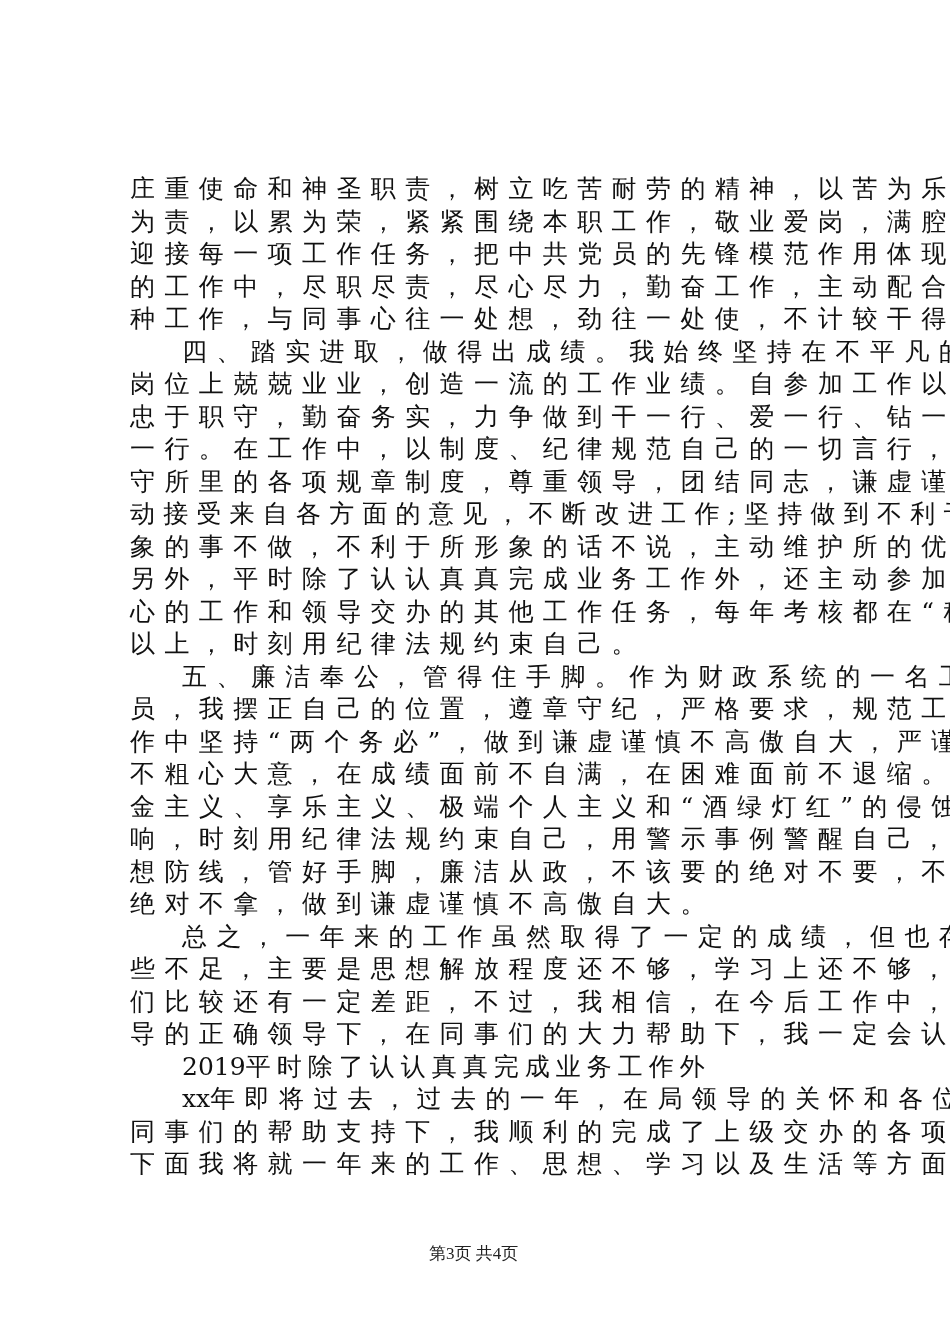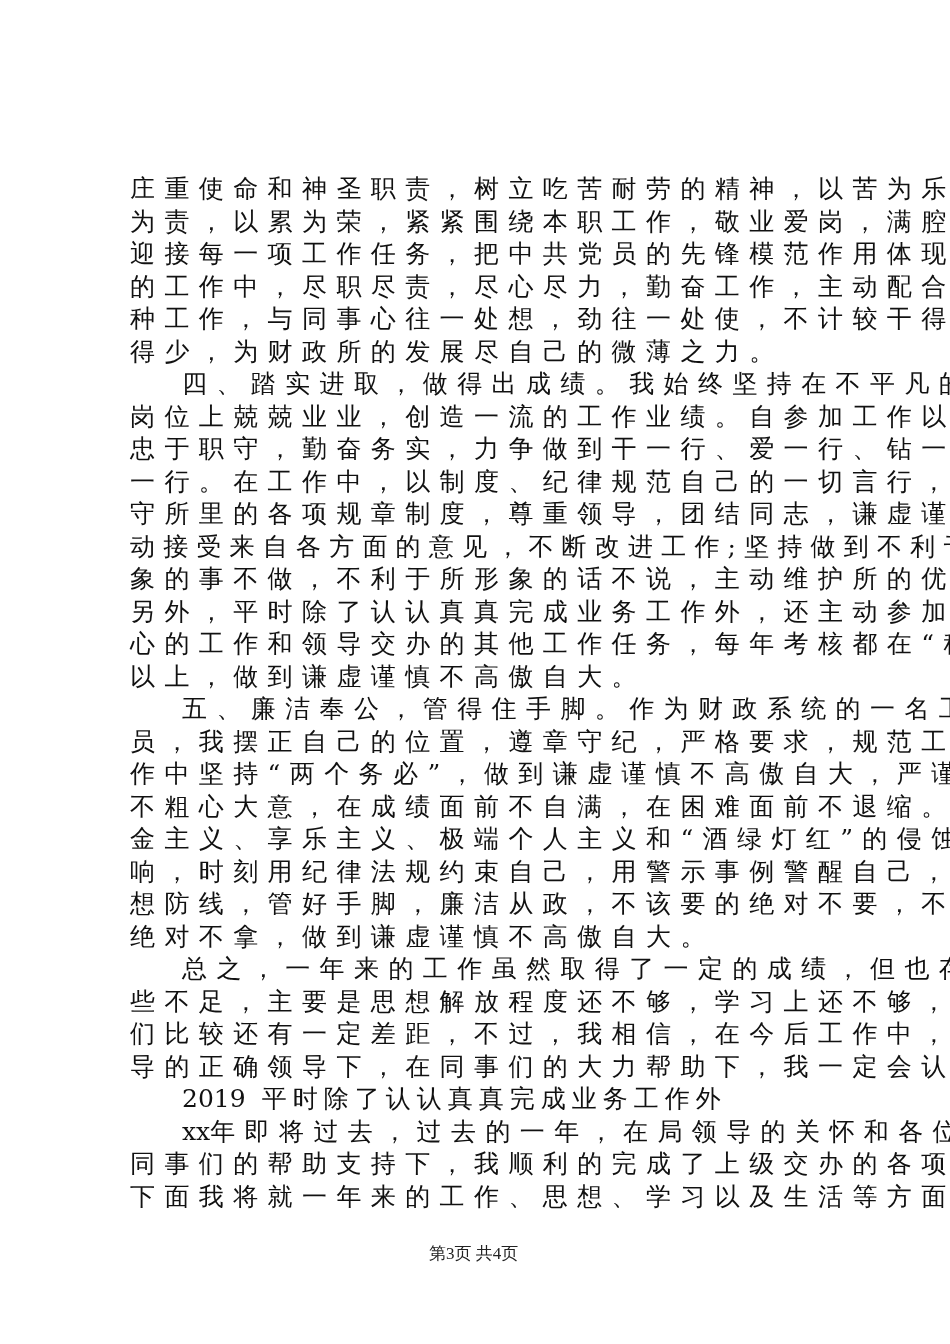--- a/index.html
+++ b/index.html
@@ -9,47 +9,46 @@
     position:absolute; left:130px; top:173px; width:705px;
     font-family: "DejaVu Serif", "Liberation Serif", serif;
     font-size:25px; color:#111;
   }
   .line {
     height:32.5px; line-height:32.5px; white-space:nowrap;
     letter-spacing:9.4px;
   }
   .line.indent { padding-left:52px; }
   .line.heading { padding-left:52px; letter-spacing:6px; }
-  .line.heading .num { letter-spacing:0; margin-right:16px; }
+  .line.heading .num { letter-spacing:0; margin-right:0; }
   .footer {
     position:absolute; left:0; width:947px; top:1242px; text-align:center;
     font-family: "Liberation Serif", "DejaVu Serif", serif; font-size:17px; color:#222;
   }
 </style>
 </head>
 <body>
 
 <div class="page">
   <div class="content">
     <div class="line">庄重使命和神圣职责，树立吃苦耐劳的精神，以苦为乐，以忙</div>
     <div class="line">为责，以累为荣，紧紧围绕本职工作，敬业爱岗，满腔热忱的</div>
     <div class="line">迎接每一项工作任务，把中共党员的先锋模范作用体现到具体</div>
     <div class="line">的工作中，尽职尽责，尽心尽力，勤奋工作，主动配合做好各</div>
     <div class="line">种工作，与同事心往一处想，劲往一处使，不计较干得多，干</div>
-    <div class="line">得少，为财政所的发展尽自己的微薄之力。</div>
     <div class="line indent">四、踏实进取，做得出成绩。我始终坚持在不平凡的工作</div>
     <div class="line">岗位上兢兢业业，创造一流的工作业绩。自参加工作以来，我</div>
     <div class="line">忠于职守，勤奋务实，力争做到干一行、爱一行、钻一行、精</div>
     <div class="line">一行。在工作中，以制度、纪律规范自己的一切言行，严格遵</div>
     <div class="line">守所里的各项规章制度，尊重领导，团结同志，谦虚谨慎，主</div>
     <div class="line" style="letter-spacing:8.2px">动接受来自各方面的意见，不断改进工作;坚持做到不利于所形</div>
     <div class="line">象的事不做，不利于所形象的话不说，主动维护所的优良形象。</div>
     <div class="line">另外，平时除了认认真真完成业务工作外，还主动参加会计中</div>
     <div class="line">心的工作和领导交办的其他工作任务，每年考核都在“称职”</div>
-    <div class="line">以上，做到谦虚谨慎不高傲自大。</div>
+    <div class="line">以上，时刻用纪律法规约束自己。</div>
     <div class="line indent">五、廉洁奉公，管得住手脚。作为财政系统的一名工作人</div>
     <div class="line">员，我摆正自己的位置，遵章守纪，严格要求，规范工作。工</div>
     <div class="line">作中坚持“两个务必”，做到谦虚谨慎不高傲自大，严谨细致</div>
     <div class="line">不粗心大意，在成绩面前不自满，在困难面前不退缩。面对拜</div>
     <div class="line">金主义、享乐主义、极端个人主义和“酒绿灯红”的侵蚀和影</div>
     <div class="line">响，时刻用纪律法规约束自己，用警示事例警醒自己，筑牢思</div>
     <div class="line">想防线，管好手脚，廉洁从政，不该要的绝对不要，不该拿的</div>
     <div class="line">绝对不拿，做到谦虚谨慎不高傲自大。</div>
     <div class="line indent">总之，一年来的工作虽然取得了一定的成绩，但也存在一</div>
     <div class="line">些不足，主要是思想解放程度还不够，学习上还不够，和同事</div>

